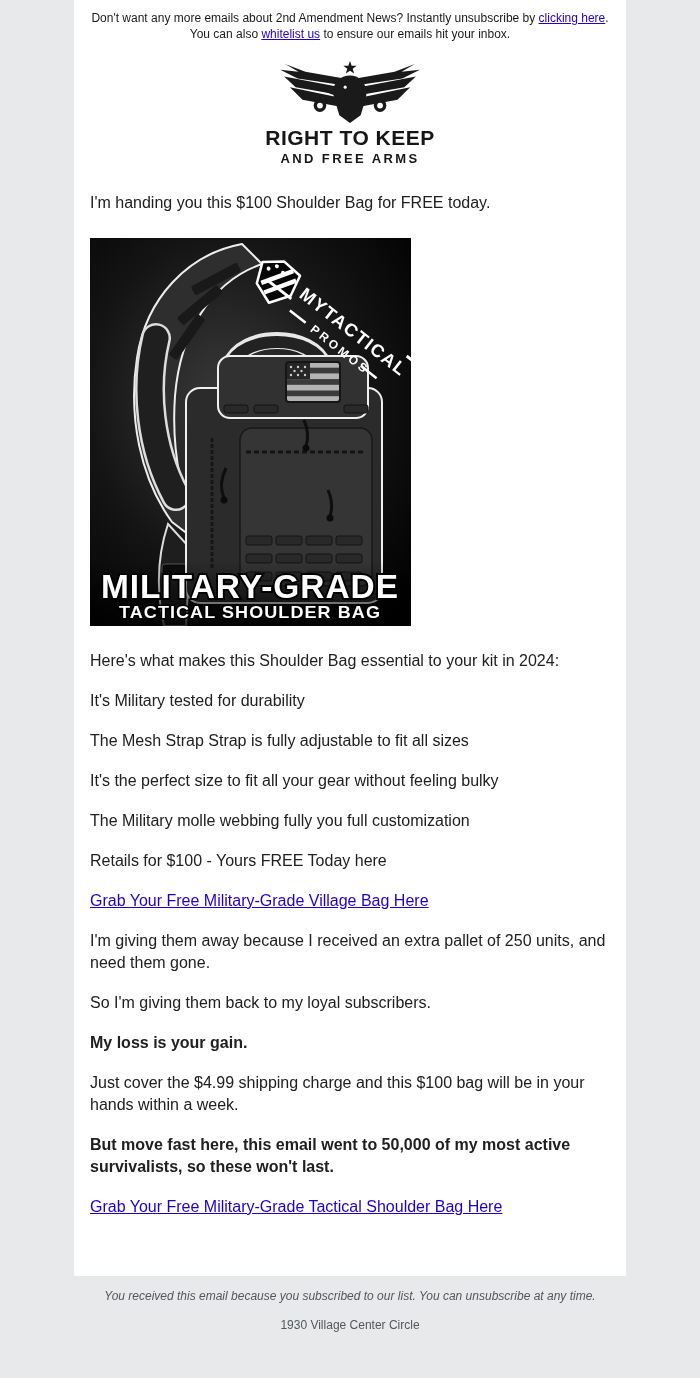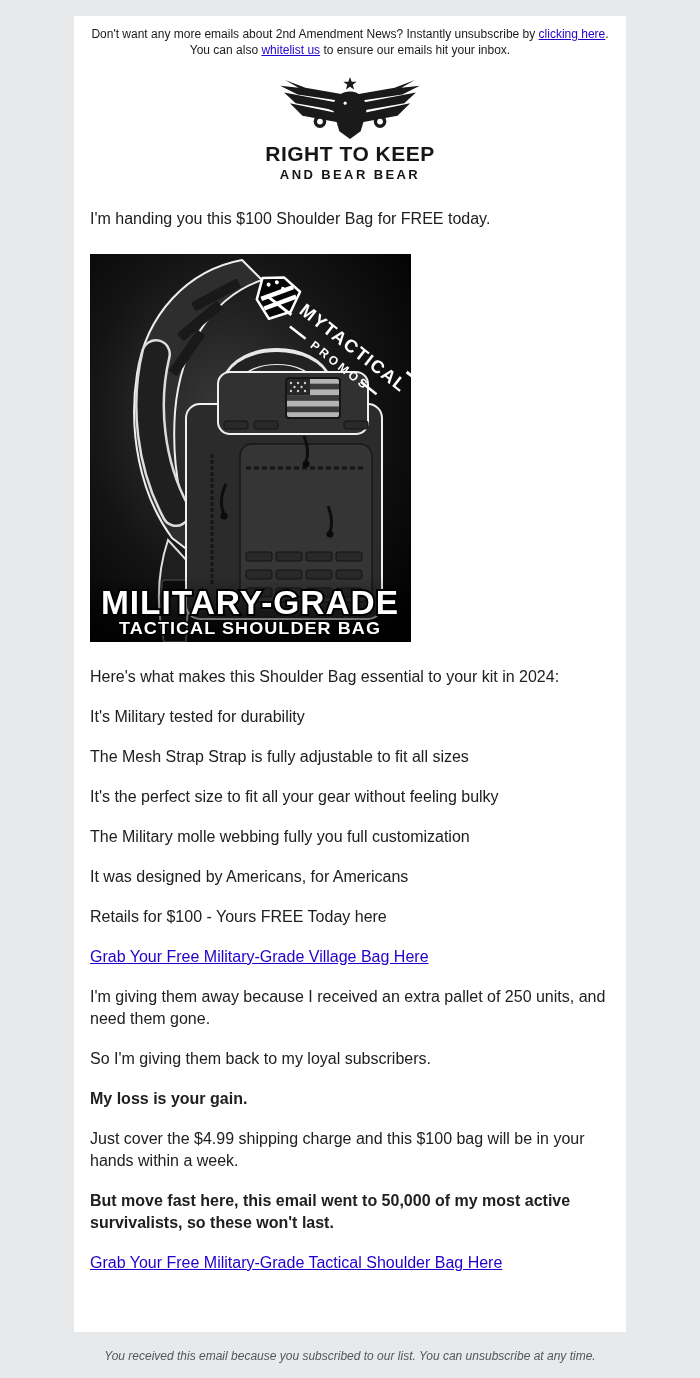--- a/index.html
+++ b/index.html
@@ -5,21 +5,21 @@
   html, body { margin: 0; padding: 0; }
   body {
     width: 700px;
     min-height: 1378px;
     background: #e8e9eb;
     font-family: "Liberation Sans", sans-serif;
     -webkit-font-smoothing: antialiased;
   }
   .content {
     width: 552px;
-    margin: 16px auto;
+    margin: 0 auto;
     background: #ffffff;
     box-sizing: border-box;
     padding: 10px 16px 40px 16px;
   }
   .header-note {
     font-size: 12px;
     line-height: 16px;
     text-align: center;
     color: #1a1a1a;
     margin: 0;
@@ -73,21 +73,21 @@
         <circle cx="49" cy="47" r="6.5"></circle>
         <circle cx="49" cy="47" r="3" fill="#ffffff"></circle>
         <circle cx="111" cy="47" r="6.5"></circle>
         <circle cx="111" cy="47" r="3" fill="#ffffff"></circle>
         <path d="M80,16 C71,16 64,22 63,30 L55,33 L63,36 C64,44 71,49 80,49 C89,49 97,43 97,34 C97,24 90,16 80,16 Z"></path>
         <circle cx="75" cy="28" r="1.6" fill="#ffffff"></circle>
         <path d="M66,47 L94,47 L91,57 L80,65 L69,57 Z"></path>
       </g>
     </svg>
     <div class="brand1">RIGHT TO KEEP</div>
-    <div class="brand2">AND BEAR BEAR</div>
+    <div class="brand2">AND FREE ARMS</div>
   </div>
 
   <p class="body-text intro">I'm handing you this $100 Shoulder Bag for FREE today.</p>
 
   <div class="product-figure">
     <svg width="321" height="388" viewBox="0 0 321 388">
       <defs>
         <radialGradient id="pbg" cx="42%" cy="42%" r="78%">
           <stop offset="0%" stop-color="#3a3a3a"></stop>
           <stop offset="55%" stop-color="#141414"></stop>
@@ -195,21 +195,20 @@
       <text x="160" y="360" text-anchor="middle" font-size="34" font-weight="bold" letter-spacing="1" fill="#ffffff" stroke="#000000" stroke-width="4" paint-order="stroke" textLength="298" lengthAdjust="spacingAndGlyphs" font-family="Liberation Sans, sans-serif">MILITARY-GRADE</text>
       <text x="160" y="380" text-anchor="middle" font-size="17" font-weight="bold" letter-spacing="1" fill="#ffffff" stroke="#000000" stroke-width="3" paint-order="stroke" textLength="262" lengthAdjust="spacingAndGlyphs" font-family="Liberation Sans, sans-serif">TACTICAL SHOULDER BAG</text>
     </svg>
   </div>
 
   <p class="body-text">Here's what makes this Shoulder Bag essential to your kit in 2024:</p>
   <p class="body-text">It's Military tested for durability</p>
   <p class="body-text">The Mesh Strap Strap is fully adjustable to fit all sizes</p>
   <p class="body-text">It's the perfect size to fit all your gear without feeling bulky</p>
   <p class="body-text">The Military molle webbing fully you full customization</p>
-  <p class="body-text">It was designed by Americans, for Americans</p>
   <p class="body-text">Retails for $100 - Yours FREE Today here</p>
 
   <p class="cta-row"><a class="link cta">Grab Your Free Military-Grade Village Bag Here</a></p>
 
   <p class="body-text">I'm giving them away because I received an extra pallet of 250 units, and need them gone.</p>
   <p class="body-text">So I'm giving them back to my loyal subscribers.</p>
   <p class="body-text bold">My loss is your gain.</p>
   <p class="body-text">Just cover the $4.99 shipping charge and this $100 bag will be in your hands within a week.</p>
   <p class="body-text bold">But move fast here, this email went to 50,000 of my most active survivalists, so these won't last.</p>
 

